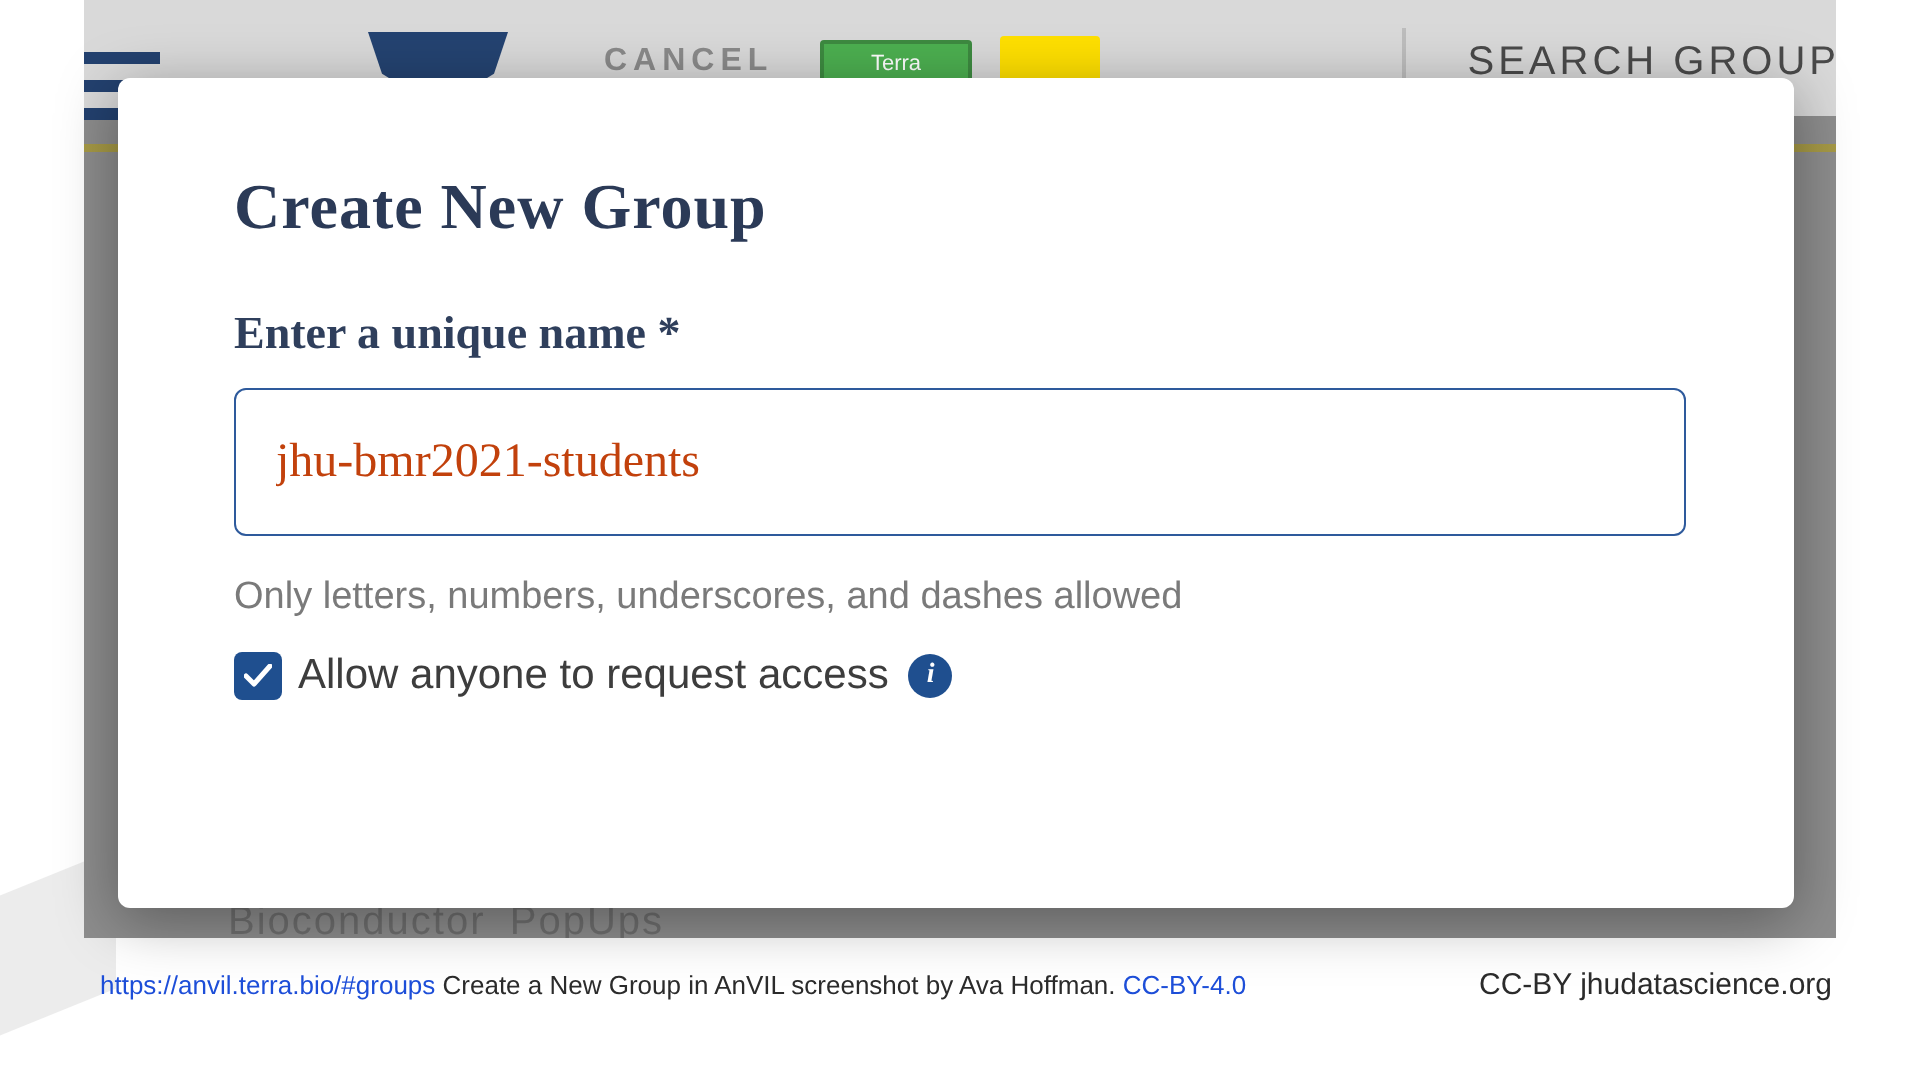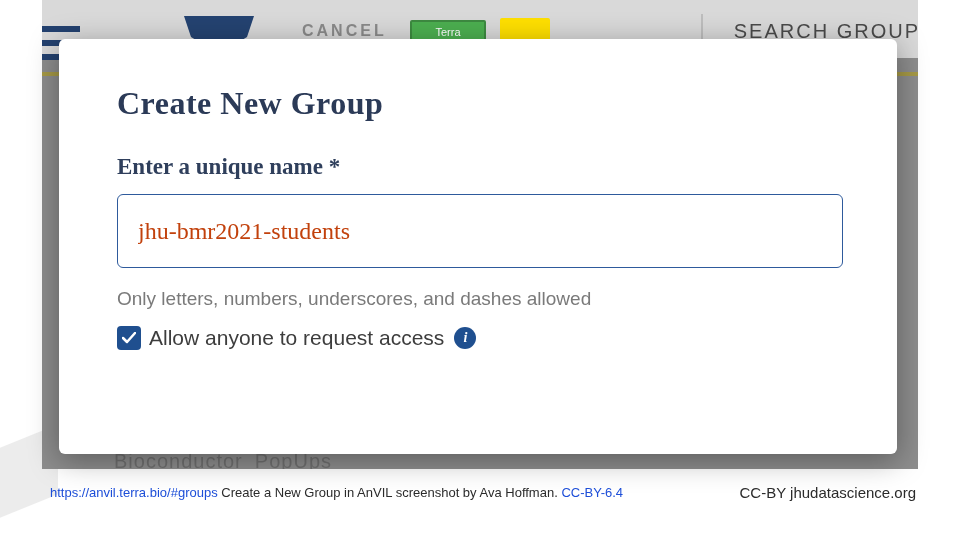--- a/index.html
+++ b/index.html
@@ -179,16 +179,16 @@
         <svg width="14" height="12" viewBox="0 0 14 12">
             <path d="M1 6 L5 10 L13 1" stroke="#fff" stroke-width="2.5" fill="none" stroke-linecap="round" stroke-linejoin="round"></path>
           </svg>
       </div>
       <span>Allow anyone to request access</span>
       <span class="info-badge">i</span>
     </div>
   </div>
 
   <div class="footer-left">
-    <a>https://anvil.terra.bio/#groups</a><span> Create a New Group in AnVIL screenshot by Ava Hoffman.  </span><a>CC-BY-6.4</a>
+    <a>https://anvil.terra.bio/#groups</a><span> Create a New Group in AnVIL screenshot by Ava Hoffman.  </span><a>CC-BY-4.0</a>
   </div>
   <div class="footer-right">CC-BY  jhudatascience.org</div>
 </div>
 
 </body></html>

